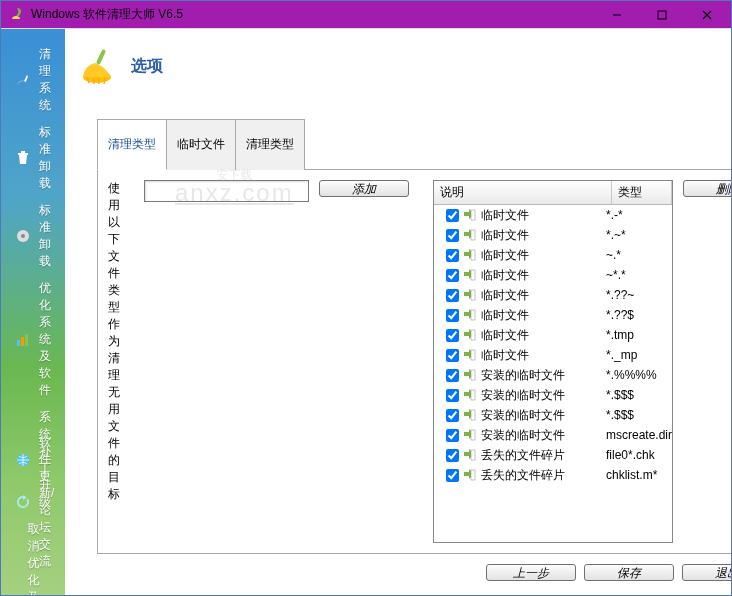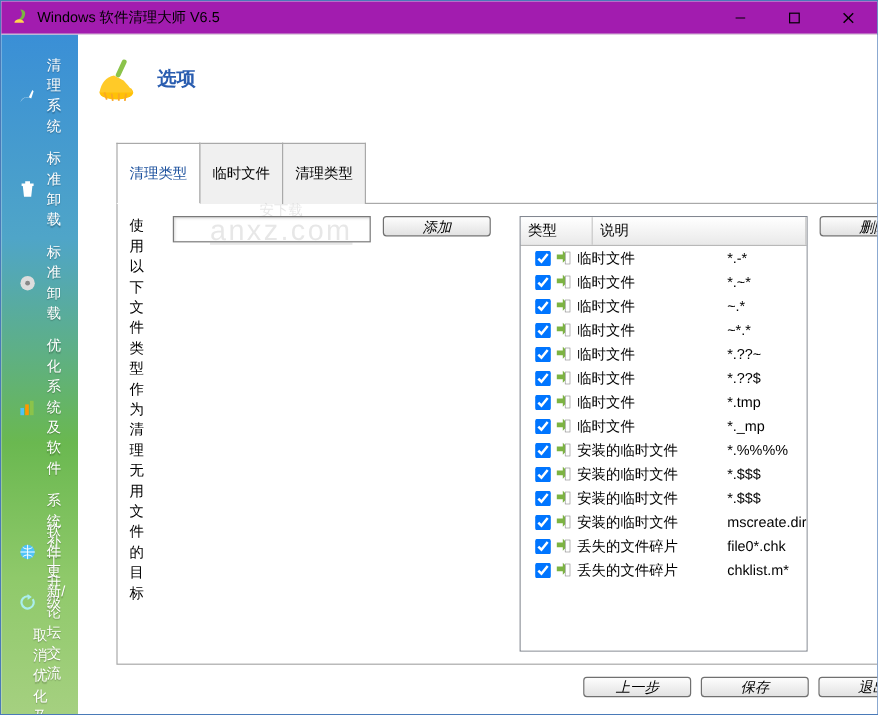--- a/index.html
+++ b/index.html
@@ -181,22 +181,22 @@
       <div class="input-row">
         <input type="text" class="text-input" value="" style="">
         <div class="side-btns">
           <button class="btn">添加</button>
         </div>
       </div>
 
       <div class="table-wrap">
         <div class="table-container">
           <div class="table-head">
+            <div class="th c1">说明</div>
             <div class="th c2">类型</div>
-            <div class="th c1">说明</div>
           </div>
           <div class="table-body" id="table-body">
               <div class="tr">
                 <div class="td1">
                   <input type="checkbox" checked="" style="">
                   <span class="row-icon"><svg width="16" height="16" viewBox="0 0 16 16">
                       <path fill="#7cb342" d="M8 2l5 5-5 5V9H3V5h5z"></path>
                       <rect x="10" y="3" width="4" height="10" fill="#fff" stroke="#888" stroke-width="0.5"></rect>
                     </svg></span>
                   <span>临时文件</span>

